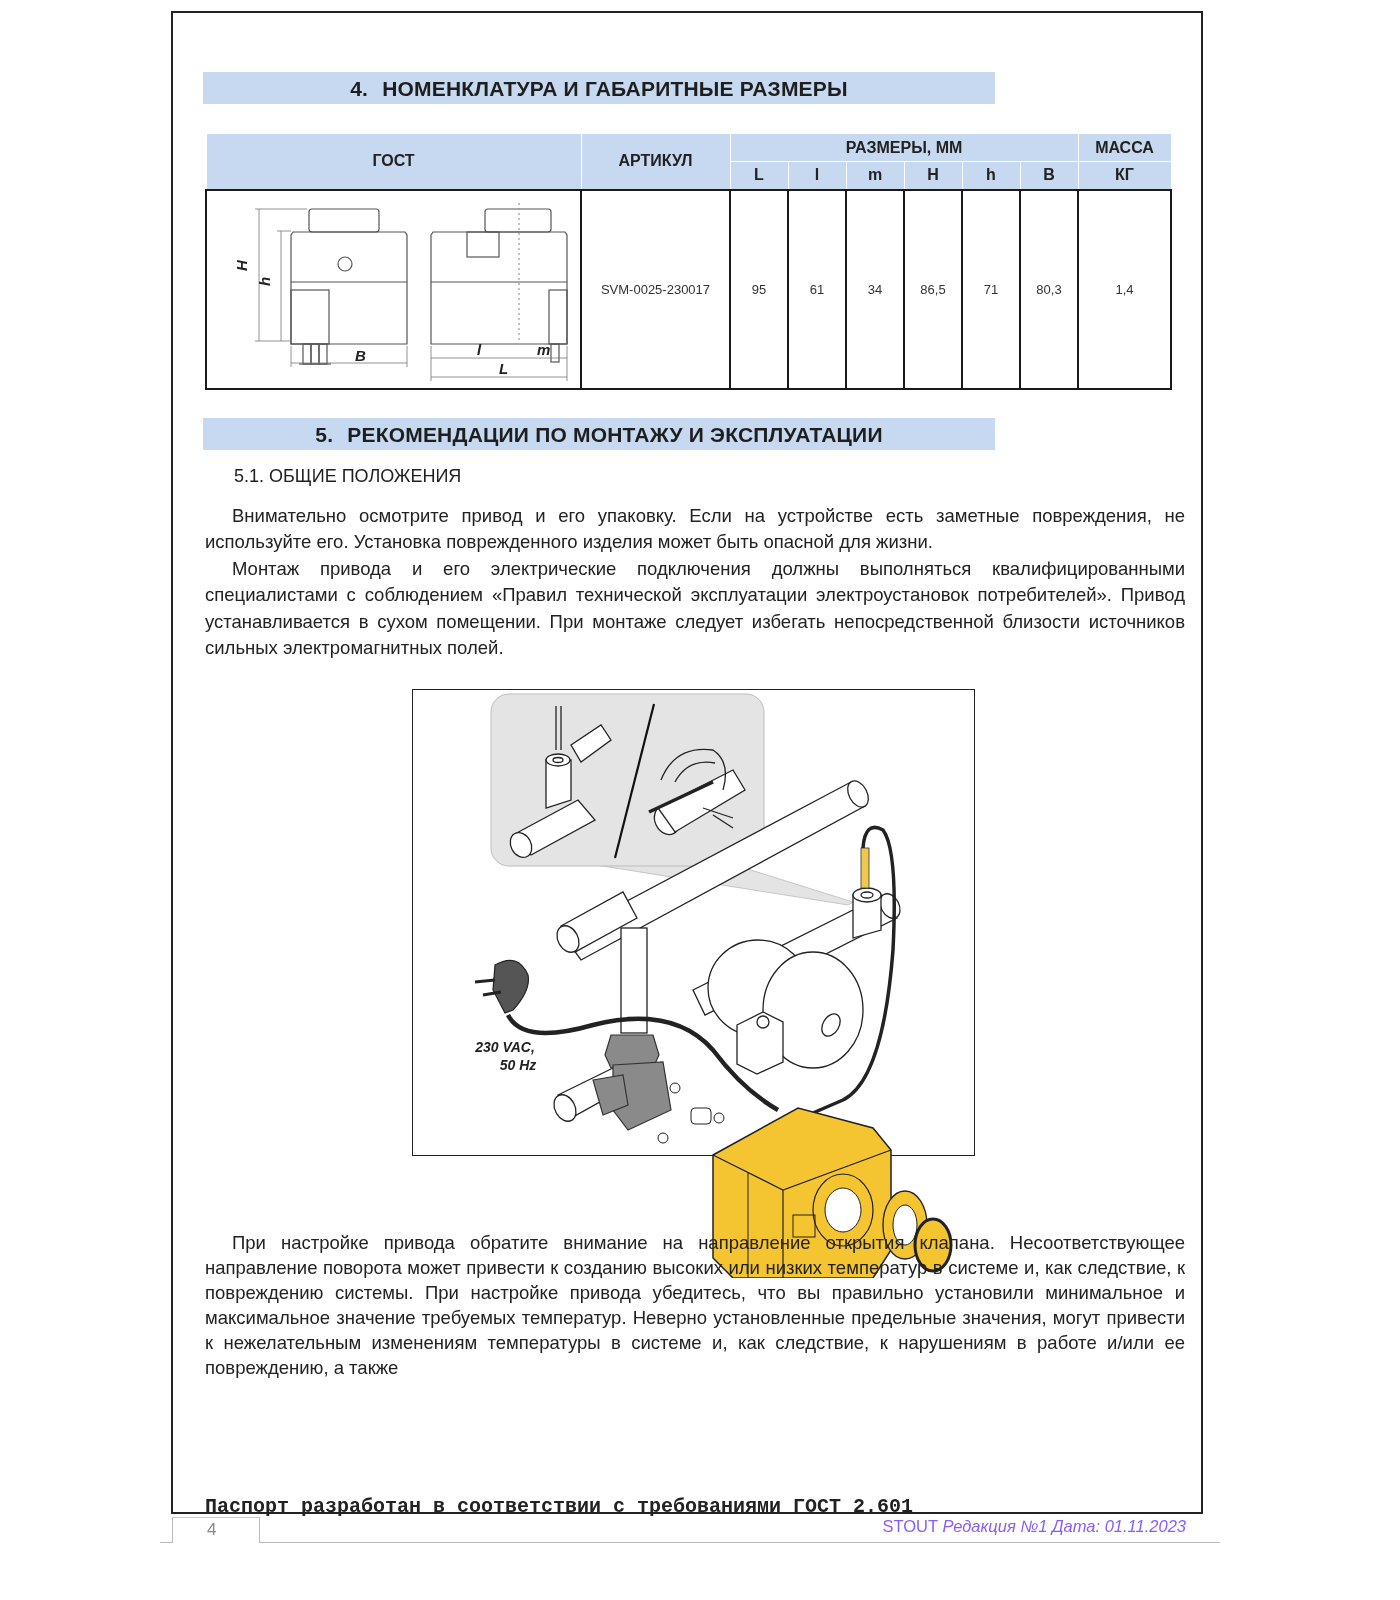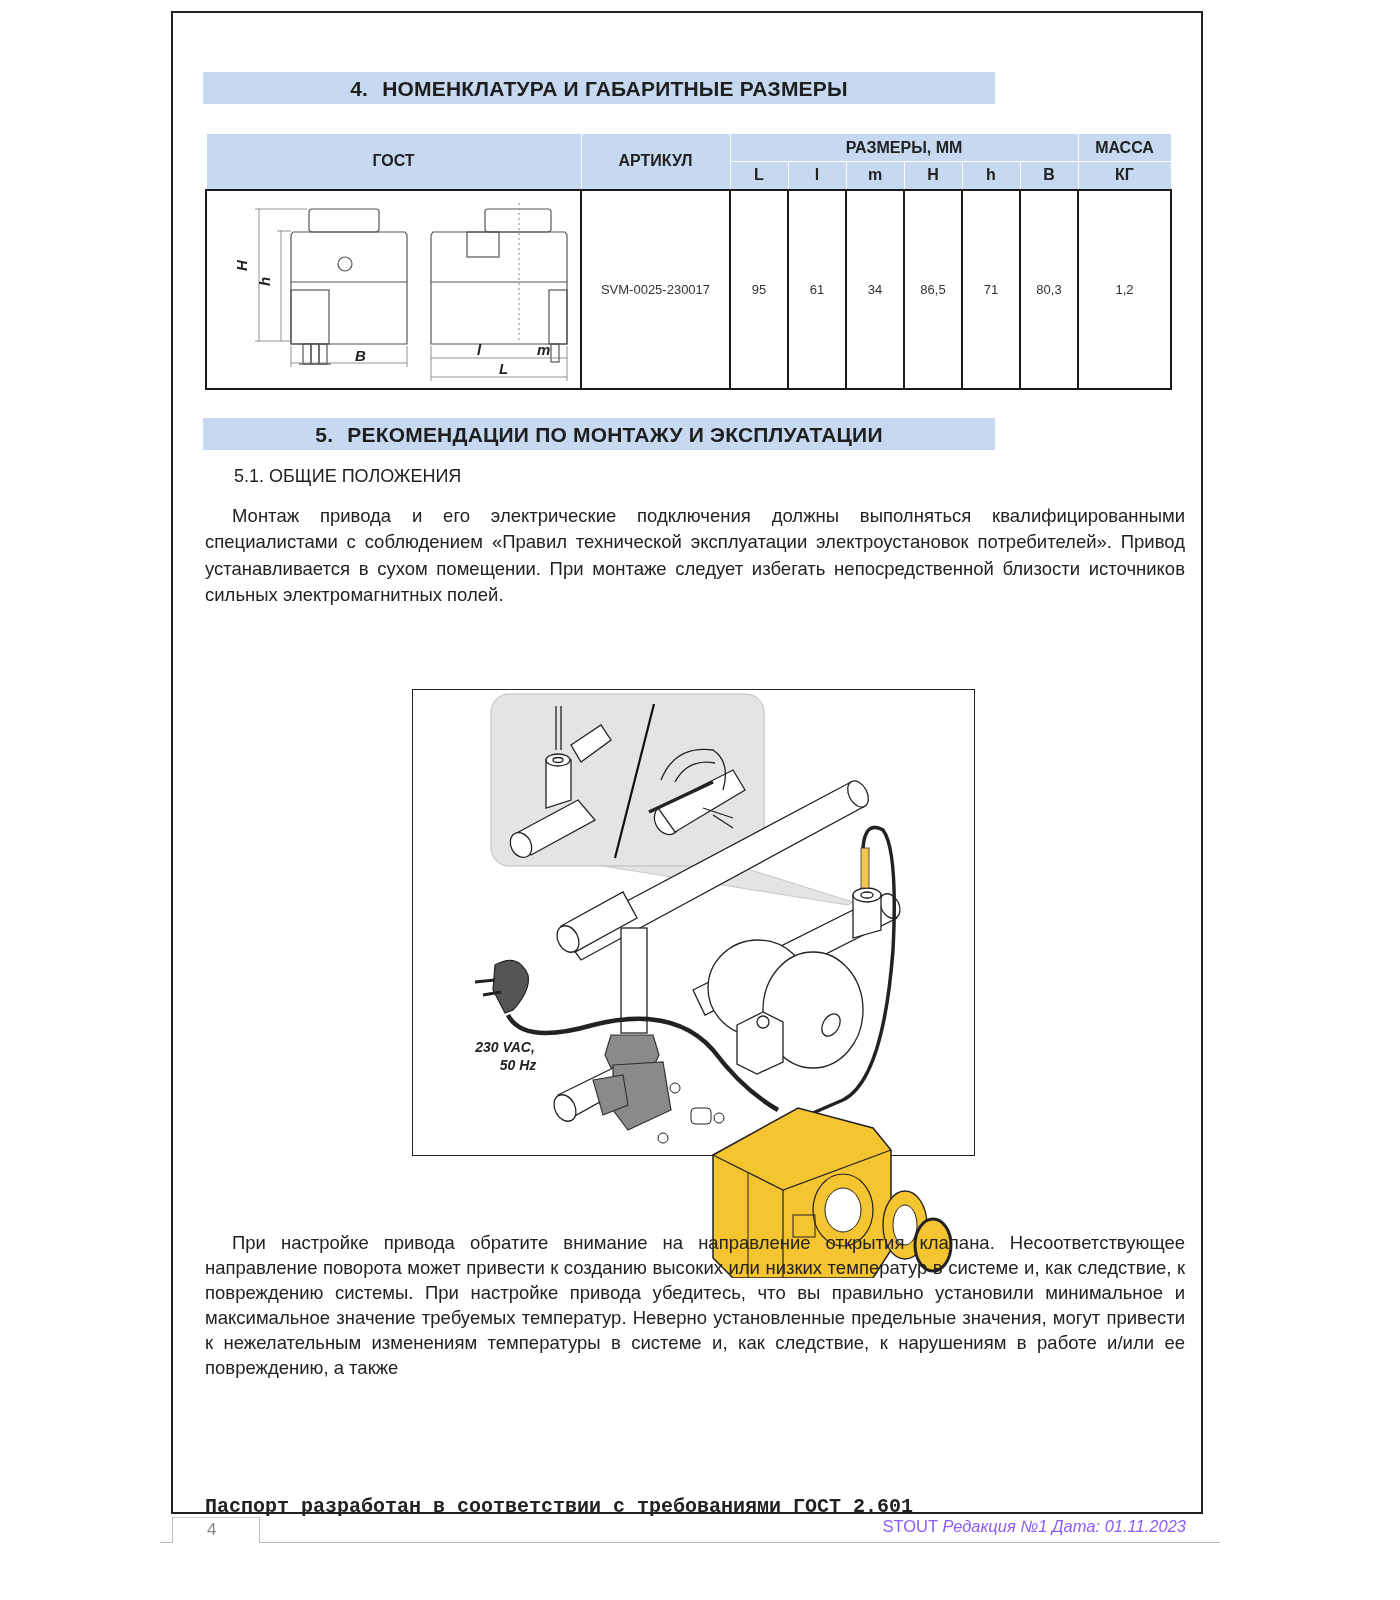--- a/index.html
+++ b/index.html
@@ -117,32 +117,33 @@
           </g>
         </svg>
       </td>
       <td>SVM-0025-230017</td>
       <td>95</td>
       <td>61</td>
       <td>34</td>
       <td>86,5</td>
       <td>71</td>
       <td>80,3</td>
-      <td>1,2</td>
+      <td>1,4</td>
     </tr>
   </tbody>
 </table>
 
 <div class="section-bar" id="sec5">
   <span class="sec-num">5.</span><span>РЕКОМЕНДАЦИИ ПО МОНТАЖУ И ЭКСПЛУАТАЦИИ</span>
 </div>
 
 <div class="subhead">5.1. ОБЩИЕ ПОЛОЖЕНИЯ</div>
 
 <div class="para" id="para1">
+  <p>Внимательно осмотрите привод и его упаковку. Если на устройстве есть заметные повреждения, не используйте его. Установка поврежденного изделия может быть опасной для жизни.</p>
   <p>Монтаж привода и его электрические подключения должны выполняться квалифицированными специалистами с соблюдением «Правил технической эксплуатации электроустановок потребителей». Привод устанавливается в сухом помещении. При монтаже следует избегать непосредственной близости источников сильных электромагнитных полей.</p>
 </div>
 
 <div class="figure">
   <svg width="560" height="588" viewBox="0 0 560 588" style="display:block">
 
     <g>
       <path d="M120 165 L435 215 L440 212 L290 165 Z" fill="#e4e4e4" stroke="#bbb" stroke-width="0.8"></path>
       <rect x="78" y="4" width="273" height="172" rx="18" fill="#e4e4e4" stroke="#bdbdbd"></rect>
       <line x1="241" y1="14" x2="202" y2="168" stroke="#111" stroke-width="2.2"></line>

